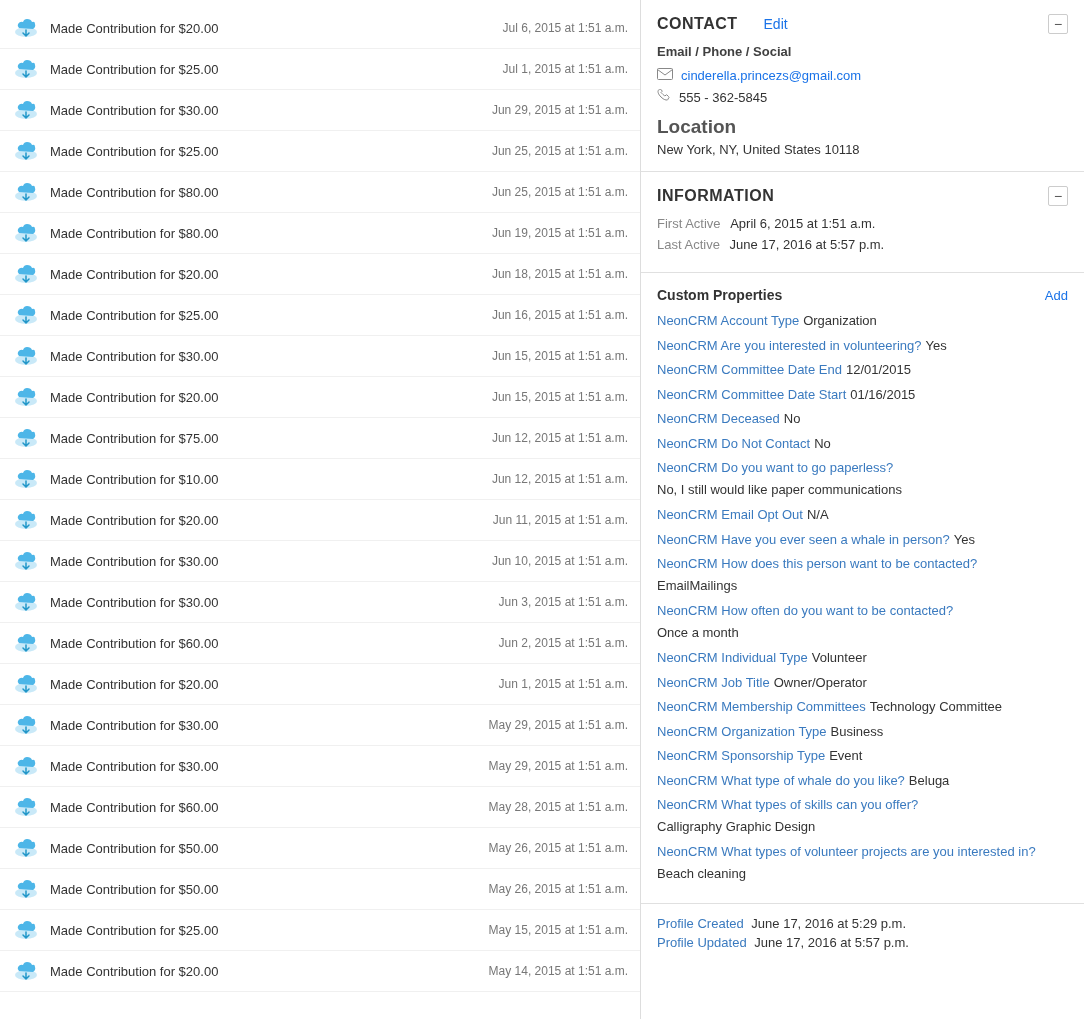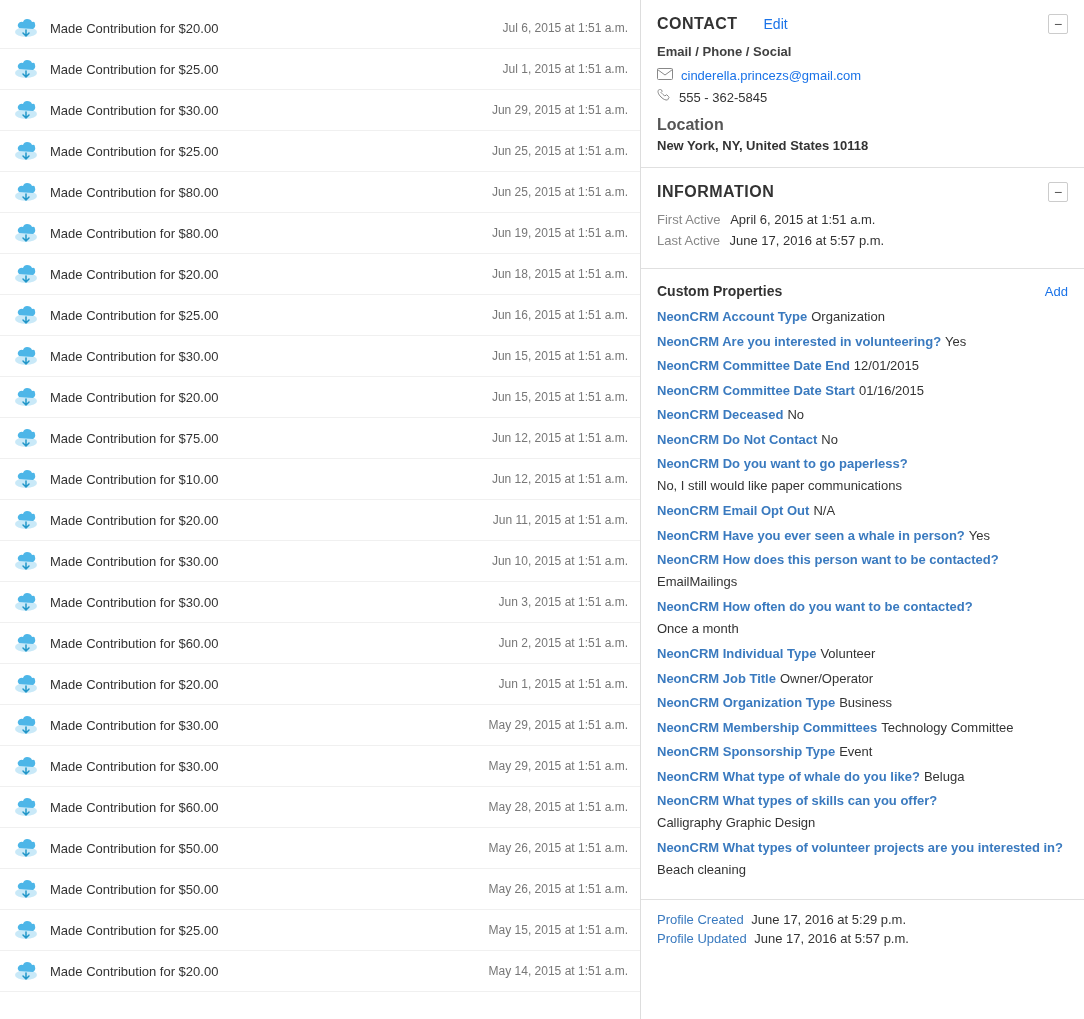--- a/index.html
+++ b/index.html
@@ -108,30 +108,29 @@
     .contact-icon {
       margin-right: 8px;
       color: #888;
       font-size: 14px;
       flex-shrink: 0;
     }
     .contact-email {
       color: #1a73e8;
     }
     .location-label {
-      font-size: 16px;
+      font-size: 19px;
       color: #555;
       font-weight: 600;
       margin-top: 10px;
       margin-bottom: 4px;
     }
     .location-value {
       font-size: 13px;
       color: #333;
-      font-weight: bold;
     }
     
     .info-row {
       font-size: 13px;
       margin-bottom: 6px;
     }
     .info-label {
       color: #888;
       font-weight: 500;
     }
@@ -158,21 +157,21 @@
       border: none;
       font-weight: 500;
     }
     .prop-row {
       margin-bottom: 5px;
       font-size: 13px;
       line-height: 1.5;
     }
     .prop-label {
       color: #3a7abf;
-      font-weight: 700;
+      font-weight: 400;
     }
     .prop-value {
       color: #333;
       margin-left: 4px;
     }
     .prop-value-block {
       color: #333;
       display: block;
       margin-top: 2px;
       margin-bottom: 6px;
@@ -526,22 +525,22 @@
           <div class="prop-row"><span class="prop-label">NeonCRM Committee Date Start</span><span class="prop-value">01/16/2015</span></div>
           <div class="prop-row"><span class="prop-label">NeonCRM Deceased</span><span class="prop-value">No</span></div>
           <div class="prop-row"><span class="prop-label">NeonCRM Do Not Contact</span><span class="prop-value">No</span></div>
           <div class="prop-row"><span class="prop-label">NeonCRM Do you want to go paperless?</span><span class="prop-value-block">No, I still would like paper communications</span></div>
           <div class="prop-row"><span class="prop-label">NeonCRM Email Opt Out</span><span class="prop-value">N/A</span></div>
           <div class="prop-row"><span class="prop-label">NeonCRM Have you ever seen a whale in person?</span><span class="prop-value">Yes</span></div>
           <div class="prop-row"><span class="prop-label">NeonCRM How does this person want to be contacted?</span><span class="prop-value-block">EmailMailings</span></div>
           <div class="prop-row"><span class="prop-label">NeonCRM How often do you want to be contacted?</span><span class="prop-value-block">Once a month</span></div>
           <div class="prop-row"><span class="prop-label">NeonCRM Individual Type</span><span class="prop-value">Volunteer</span></div>
           <div class="prop-row"><span class="prop-label">NeonCRM Job Title</span><span class="prop-value">Owner/Operator</span></div>
+          <div class="prop-row"><span class="prop-label">NeonCRM Membership Committees</span><span class="prop-value">Technology Committee</span></div>
           <div class="prop-row"><span class="prop-label">NeonCRM Organization Type</span><span class="prop-value">Business</span></div>
-          <div class="prop-row"><span class="prop-label">NeonCRM Membership Committees</span><span class="prop-value">Technology Committee</span></div>
           <div class="prop-row"><span class="prop-label">NeonCRM Sponsorship Type</span><span class="prop-value">Event</span></div>
           <div class="prop-row"><span class="prop-label">NeonCRM What type of whale do you like?</span><span class="prop-value">Beluga</span></div>
           <div class="prop-row"><span class="prop-label">NeonCRM What types of skills can you offer?</span><span class="prop-value-block">Calligraphy Graphic Design</span></div>
           <div class="prop-row"><span class="prop-label">NeonCRM What types of volunteer projects are you interested in?</span><span class="prop-value-block">Beach cleaning</span></div>
         </div>
     </div>
 
     <div class="profile-meta">
       <div class="profile-meta-row">
         <span class="profile-meta-label">Profile Created</span>

